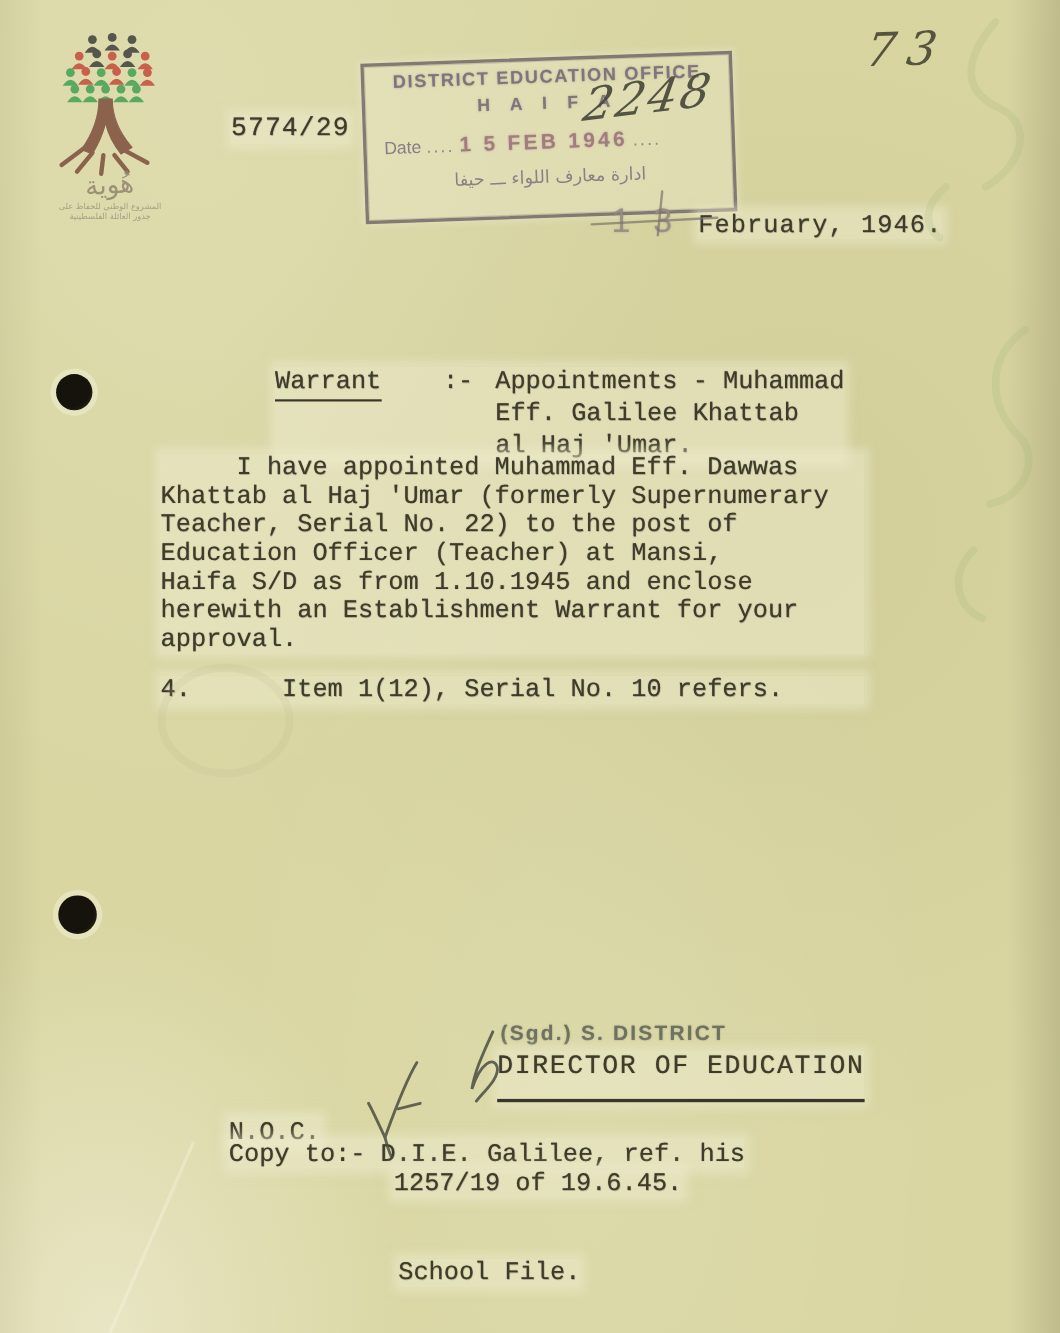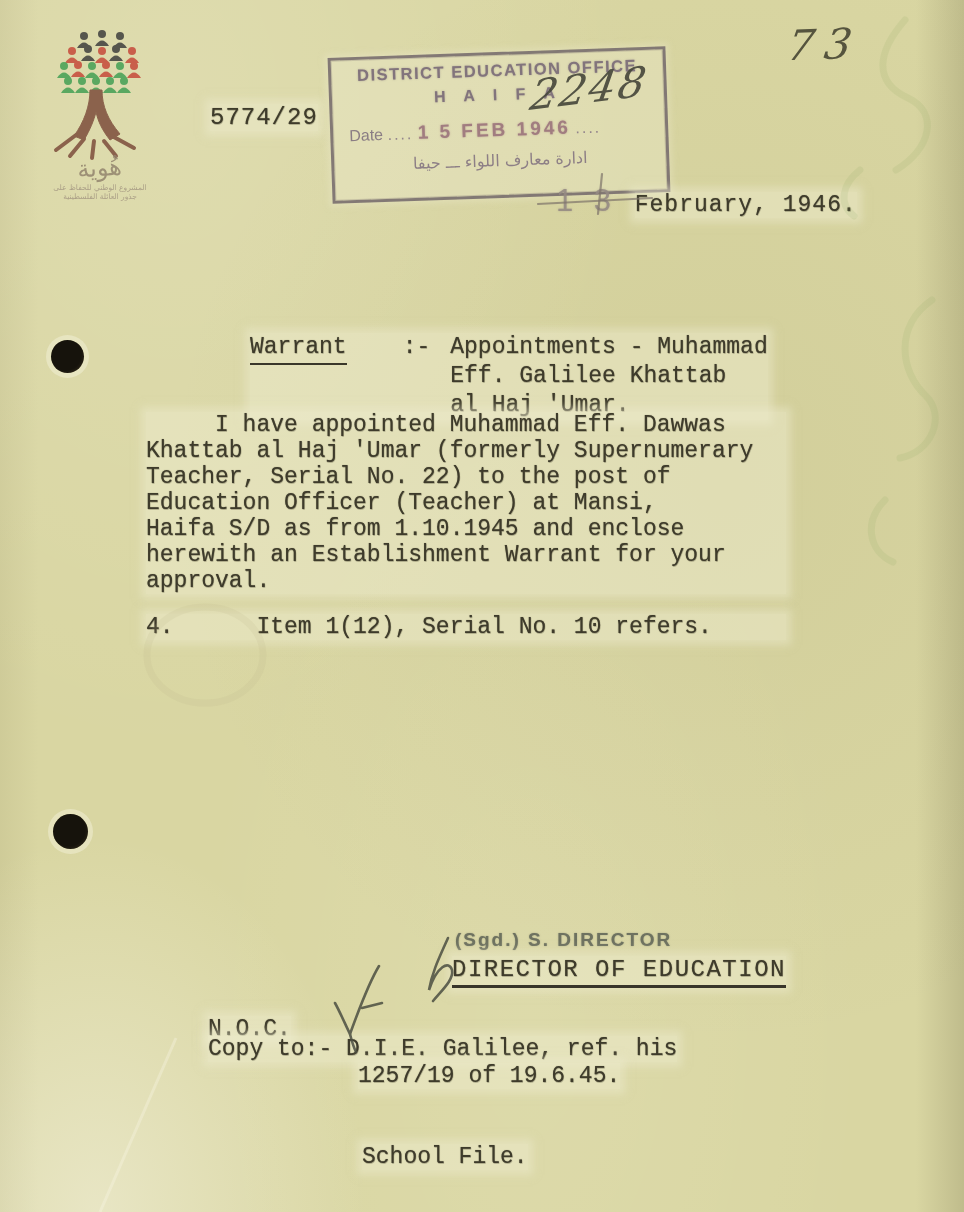--- a/index.html
+++ b/index.html
@@ -68,21 +68,21 @@
 
   .subject-row{display:flex;align-items:flex-start;font-size:23px;line-height:29px;}
   .subj-sep{margin:0 20px 0 56px;}
   .subj-lines{white-space:pre;}
 
   .sgd{
     font-family:"Liberation Sans", sans-serif;font-weight:bold;
     font-size:19px;letter-spacing:2px;color:#6e7260;
     text-shadow:0 0 1.5px rgba(110,114,96,.6);
   }
-  .director{font-size:24px;letter-spacing:1.5px;border-bottom:3px solid #38352a;padding-bottom:2px;}
+  .director{font-size:24px;letter-spacing:1.5px;border-bottom:3px solid #38352a;padding-bottom:16px;}
 
   .footer-line{font-size:23px;}
 
   .hole{
     position:absolute;border-radius:50%;
     background:radial-gradient(circle at 45% 45%, #16130c 60%, #2a2417 78%, rgba(60,55,35,.55) 86%, transparent 100%);
     box-shadow:0 0 0 5px rgba(240,238,212,.55);
   }
   .overlay-svg{position:absolute;left:0;top:0;pointer-events:none;}
   .logo-box{left:36px;top:24px;}
@@ -222,21 +222,21 @@
     <div class="typed para hl" style="margin-bottom:20px;">     I have appointed Muhammad Eff. Dawwas
 Khattab al Haj 'Umar (formerly Supernumerary
 Teacher, Serial No. 22) to the post of
 Education Officer (Teacher) at Mansi,
 Haifa S/D as from 1.10.1945 and enclose
 herewith an Establishment Warrant for your
 approval.</div>
     <div class="typed para hl">4.      Item 1(12), Serial No. 10 refers.</div>
   </div>
 
-  <div class="abs sgd" style="left:455px;top:929px;">(Sgd.) S. DIRECTOR</div>
+  <div class="abs sgd" style="left:455px;top:929px;">(Sgd.) S. DISTRICT</div>
   <div class="abs typed director hl" style="left:452px;top:956px;">DIRECTOR OF EDUCATION</div>
 
   <div class="abs typed footer-line hl" style="left:208px;top:1016px;">N.O.C.</div>
   <div class="abs typed footer-line hl" style="left:208px;top:1036px;">Copy to:- D.I.E. Galilee, ref. his</div>
   <div class="abs typed footer-line hl" style="left:358px;top:1063px;">1257/19 of 19.6.45.</div>
   <div class="abs typed footer-line hl" style="left:362px;top:1144px;">School File.</div>
 
   <div class="hole" style="left:51px;top:340px;width:33px;height:33px;"></div>
   <div class="hole" style="left:53px;top:814px;width:35px;height:35px;"></div>
 

